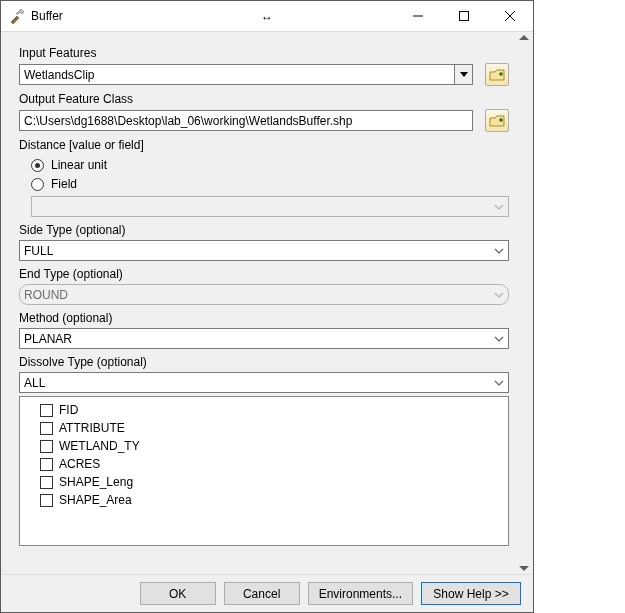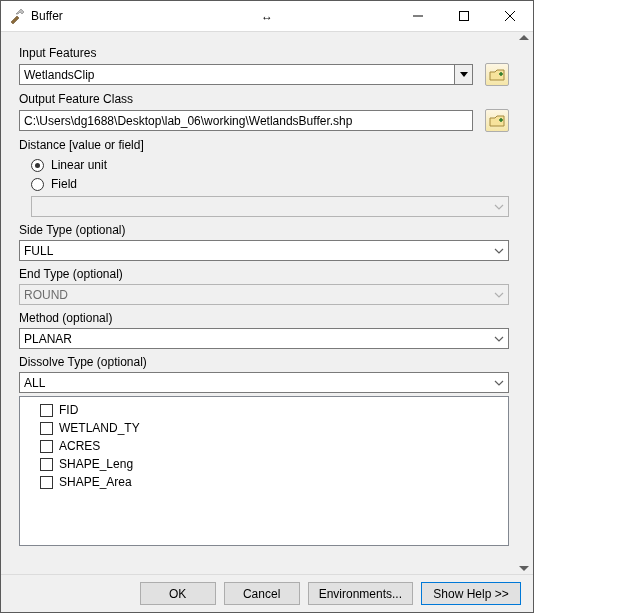--- a/index.html
+++ b/index.html
@@ -269,21 +269,21 @@
         <div class="combo" style="width:100%;">
           <span>FULL</span>
           <span class="chev">
             <svg width="10" height="6">
                 <polyline points="1,1 5,5 9,1" fill="none" stroke="#5e5e5e" stroke-width="1.2"></polyline>
               </svg>
           </span>
         </div>
 
         <div class="label">End Type (optional)</div>
-        <div class="combo disabled" style="width:100%;">
+        <div class="combo disabled" style="width:100%;border-radius:9px;">
           <span>ROUND</span>
           <span class="chev">
             <svg width="10" height="6">
                 <polyline points="1,1 5,5 9,1" fill="none" stroke="#b0b0b0" stroke-width="1.2"></polyline>
               </svg>
           </span>
         </div>
 
         <div class="label">Method (optional)</div>
         <div class="combo" style="width:100%;">
@@ -305,20 +305,24 @@
           </span>
         </div>
 
         <div class="fields-box">
           <div class="cb-row">
             <span class="checkbox"></span>
             <span>FID</span>
           </div>
           <div class="cb-row">
             <span class="checkbox"></span>
+            <span>ATTRIBUTE</span>
+          </div>
+          <div class="cb-row">
+            <span class="checkbox"></span>
             <span>WETLAND_TY</span>
           </div>
           <div class="cb-row">
             <span class="checkbox"></span>
             <span>ACRES</span>
           </div>
           <div class="cb-row">
             <span class="checkbox"></span>
             <span>SHAPE_Leng</span>
           </div>

